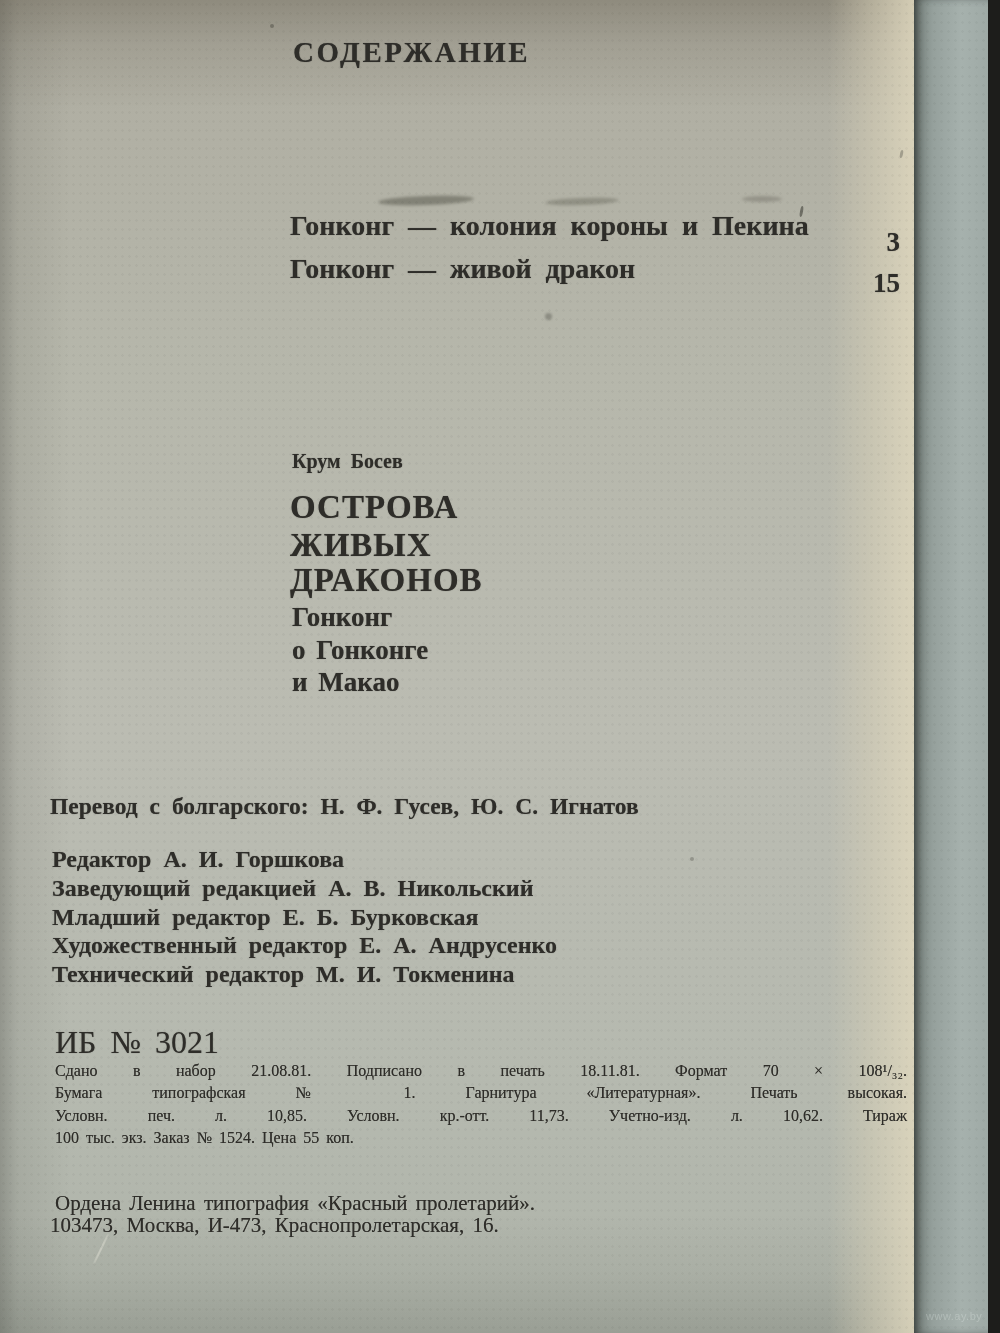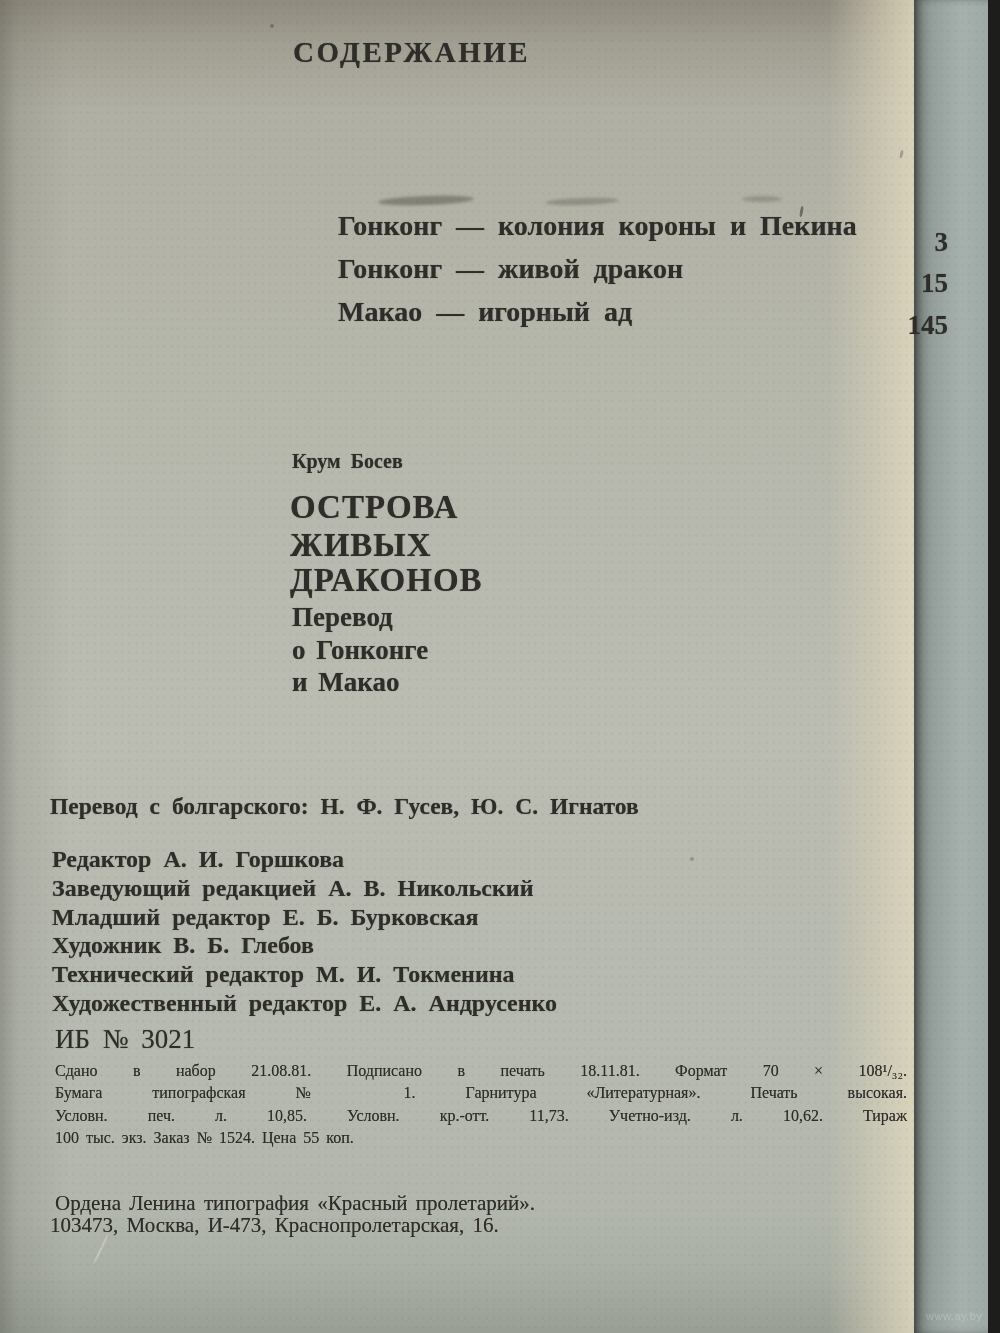--- a/index.html
+++ b/index.html
@@ -27,29 +27,29 @@
     box-shadow:inset 6px 0 8px -3px rgba(35,40,38,.7);
   }
   .grain{
     left:0;top:0;width:1000px;height:1333px;
     background-image:radial-gradient(rgba(30,30,25,.05) 1px, transparent 1.4px);
     background-size:7px 9px;
     opacity:.8;
   }
   .txt{position:absolute;white-space:nowrap;text-shadow:0 0 1px rgba(46,45,41,.55);}
   .heading{left:293px;top:36px;font-size:29px;font-weight:700;letter-spacing:2.5px;}
-  .toc-row{position:absolute;left:290px;width:618px;margin-left:48px;}
+  .toc-row{position:absolute;left:290px;width:618px;}
   .toc-title{font-size:28px;font-weight:700;word-spacing:7px;text-shadow:0 0 1px rgba(46,45,41,.55);}
   .toc-page{position:absolute;right:8px;font-size:27px;font-weight:700;text-shadow:0 0 1px rgba(46,45,41,.55);}
   .author{left:292px;top:450px;font-size:20px;font-weight:700;word-spacing:5px;}
   .book-title{left:290px;font-size:33px;font-weight:700;letter-spacing:1px;}
   .book-sub{left:292px;font-size:27px;font-weight:700;word-spacing:4px;}
   .translation{left:50px;top:793px;font-size:23.5px;font-weight:700;word-spacing:6px;}
   .staff{position:absolute;left:52px;top:845px;font-size:24px;font-weight:700;word-spacing:6px;line-height:28.8px;text-shadow:0 0 1px rgba(46,45,41,.5);}
-  .ib{left:55px;top:1024px;font-size:27px;font-weight:400;word-spacing:6px;}
+  .ib{left:55px;top:1024px;font-size:32px;font-weight:400;word-spacing:6px;}
   .imprint{position:absolute;left:55px;top:1060px;width:852px;font-size:16px;font-weight:400;word-spacing:3px;line-height:22.4px;text-shadow:0 0 .6px rgba(46,45,41,.6);}
   .imprint .just{text-align:justify;text-align-last:justify;}
   .small-line{font-size:21px;font-weight:400;word-spacing:3px;text-shadow:0 0 .6px rgba(46,45,41,.6);}
   .smudge{position:absolute;border-radius:50%;filter:blur(1.6px);}
   .speck{position:absolute;border-radius:50%;}
   .watermark{
     position:absolute;left:926px;top:1310px;
     font-family:"Liberation Sans","DejaVu Sans",sans-serif;
     font-size:11px;letter-spacing:.5px;
     color:rgba(235,240,238,.28);text-shadow:none;
@@ -66,42 +66,37 @@
   <div class="txt heading">СОДЕРЖАНИЕ</div>
 
   <div class="toc-row" style="top:210px">
     <span class="toc-title">Гонконг — колония короны и Пекина</span>
     <span class="toc-page" style="top:17px">3</span>
   </div>
   <div class="toc-row" style="top:253px">
     <span class="toc-title">Гонконг — живой дракон</span>
     <span class="toc-page" style="top:15px">15</span>
   </div>
-  <div class="toc-row" style="top:296px">
-    <span class="toc-title">Макао — игорный ад</span>
-    <span class="toc-page" style="top:14px">145</span>
-  </div>
 
   <div class="txt author">Крум Босев</div>
   <div class="txt book-title" style="top:489px">ОСТРОВА</div>
   <div class="txt book-title" style="top:527px">ЖИВЫХ</div>
   <div class="txt book-title" style="top:562px">ДРАКОНОВ</div>
-  <div class="txt book-sub" style="top:602px">Перевод</div>
+  <div class="txt book-sub" style="top:602px">Гонконг</div>
   <div class="txt book-sub" style="top:635px">о Гонконге</div>
   <div class="txt book-sub" style="top:667px">и Макао</div>
 
   <div class="txt translation">Перевод с болгарского: Н. Ф. Гусев, Ю. С. Игнатов</div>
 
   <div class="staff">
     <div>Редактор А. И. Горшкова</div>
     <div>Заведующий редакцией А. В. Никольский</div>
     <div>Младший редактор Е. Б. Бурковская</div>
-    <div>Художник В. Б. Глебов</div>
+    <div>Художественный редактор Е. А. Андрусенко</div>
     <div>Технический редактор М. И. Токменина</div>
-    <div>Художественный редактор Е. А. Андрусенко</div>
   </div>
 
   <div class="txt ib">ИБ № 3021</div>
 
   <div class="imprint">
     <div class="just">Сдано в набор 21.08.81. Подписано в печать 18.11.81. Формат 70 × 108¹/₃₂.</div>
     <div class="just">Бумага типографская № 1. Гарнитура «Литературная». Печать высокая.</div>
     <div class="just">Условн. печ. л. 10,85. Условн. кр.-отт. 11,73. Учетно-изд. л. 10,62. Тираж</div>
     <div>100 тыс. экз. Заказ № 1524. Цена 55 коп.</div>
   </div>

